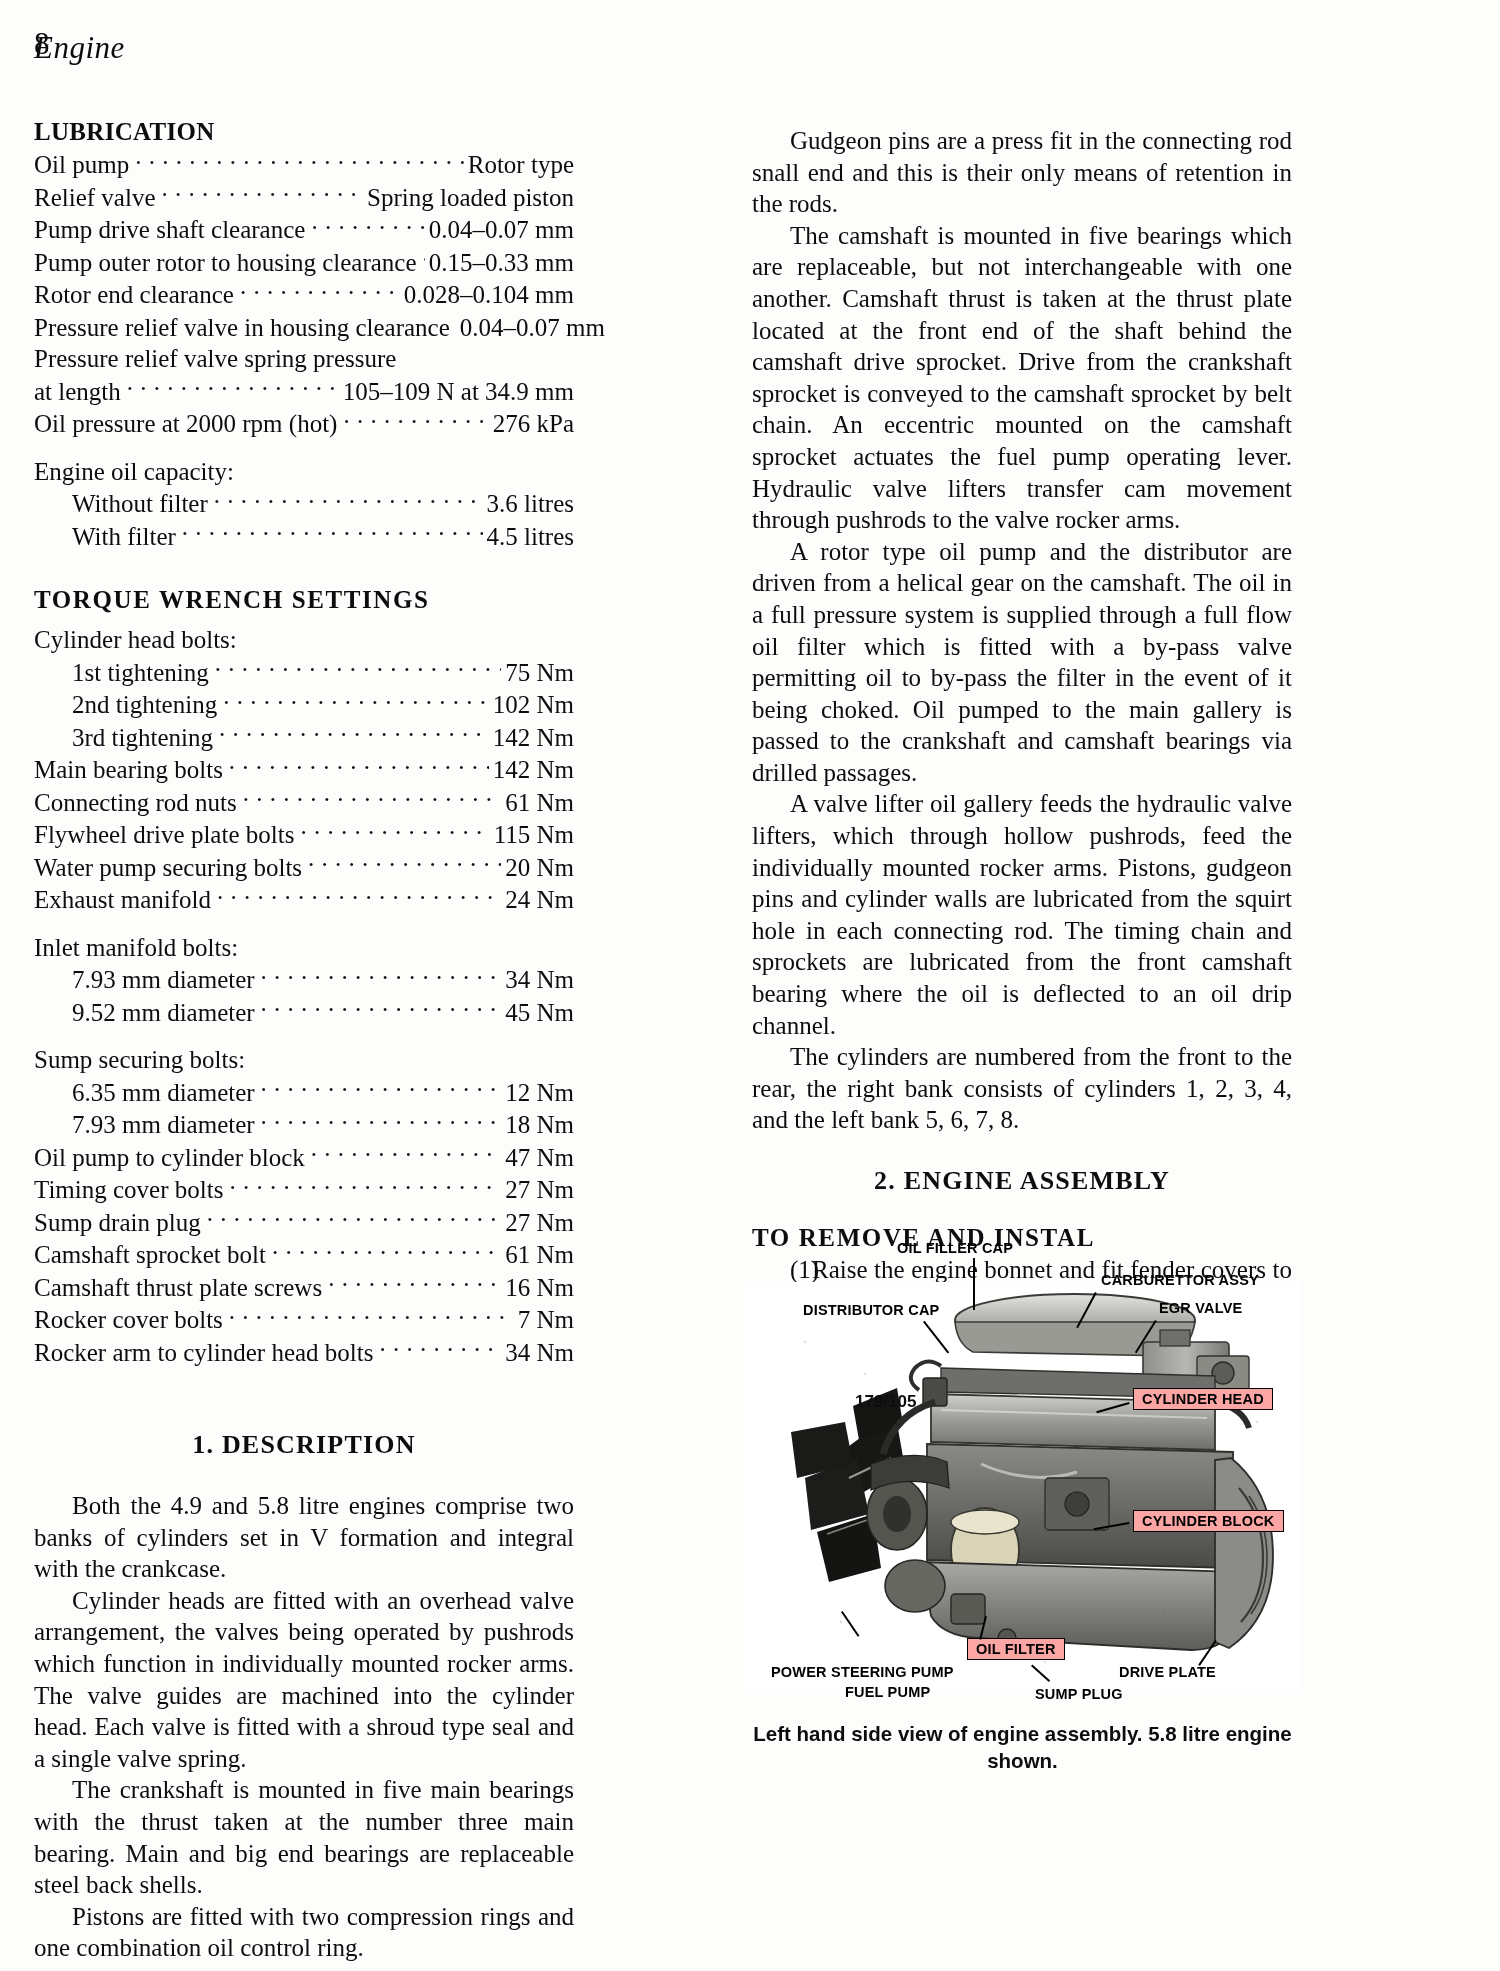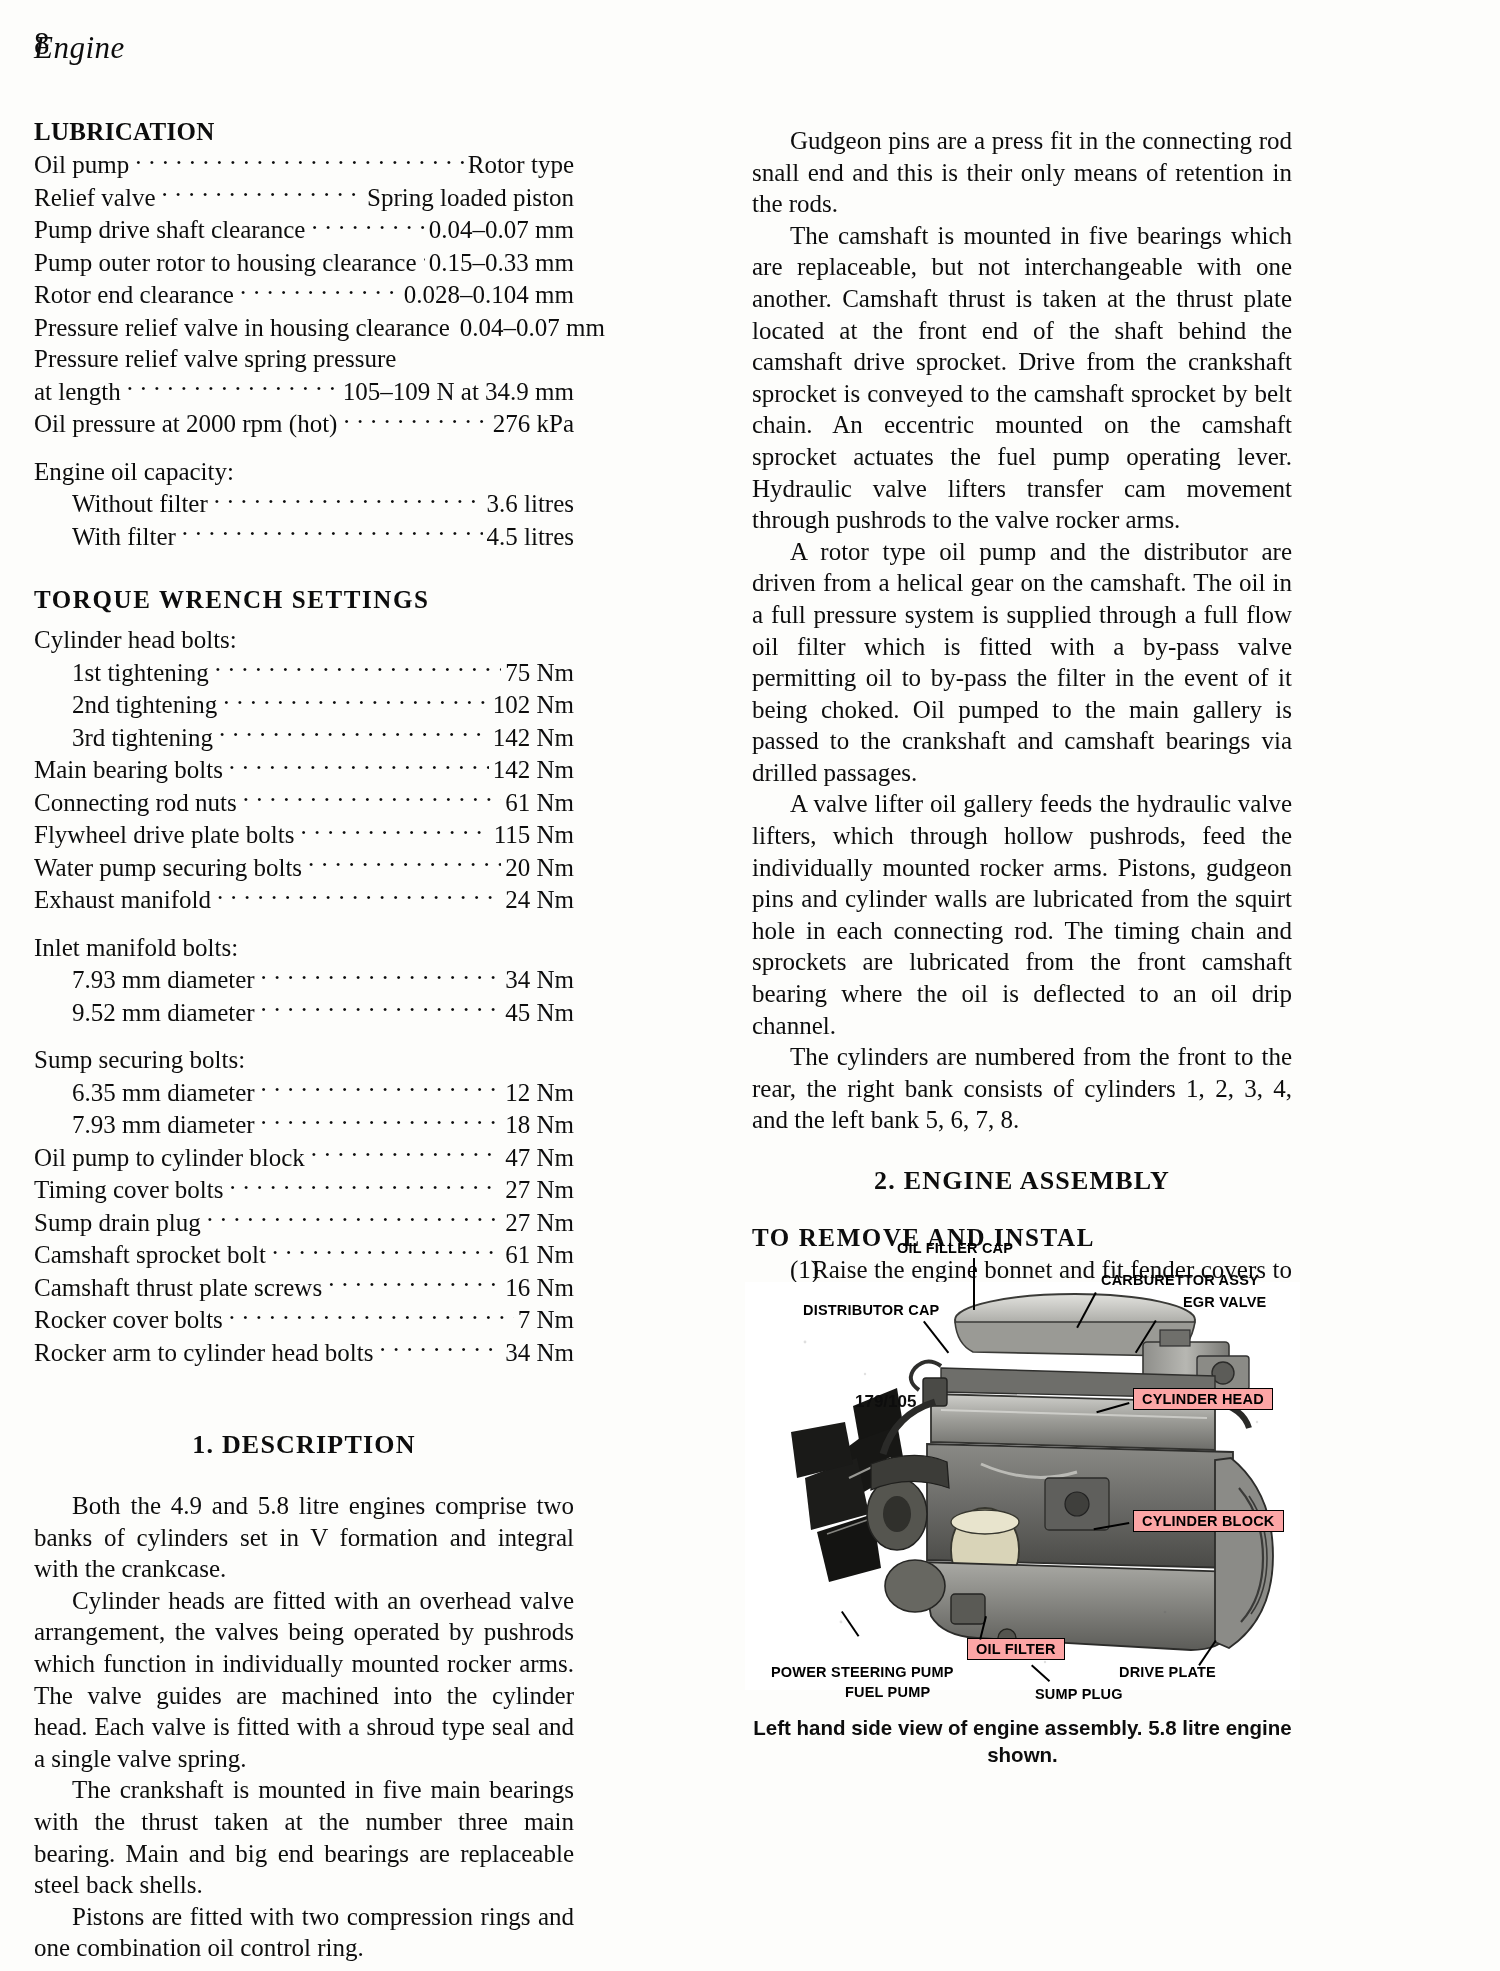--- a/index.html
+++ b/index.html
@@ -136,21 +136,21 @@
   .photo {
     position: absolute;
     left: 0;
     top: 42px;
     width: 555px;
     height: 408px;
     background: #ffffff;
     overflow: hidden;
   }
   .fig-caption {
-    margin-top: 4px;
+    margin-top: 10px;
     text-align: center;
     font-family: "Liberation Sans", sans-serif;
     font-weight: bold;
     font-size: 20.5px;
     line-height: 27px;
   }
   .callout {
     position: absolute;
     font-family: "Liberation Sans", sans-serif;
     font-weight: bold;
@@ -491,21 +491,21 @@
       </div>
 
       <div class="photo-code" style="left:110px; top:152px;">179/105</div>
 
       <div class="callout" style="left:152px; top:0px;">OIL FILLER CAP</div>
       <div class="leader" style="left:228px; top:18px; width:2px; height:52px;"></div>
 
       <div class="callout" style="left:356px; top:32px;">CARBURETTOR ASSY</div>
       <div class="leader" style="left:350px; top:52px; width:2px; height:40px; transform:rotate(28deg); transform-origin:top left;"></div>
 
-      <div class="callout" style="left:414px; top:54px;margin-left:24px;">EGR VALVE</div>
+      <div class="callout" style="left:414px; top:60px;">EGR VALVE</div>
       <div class="leader" style="left:410px; top:80px; width:2px; height:38px; transform:rotate(32deg); transform-origin:top left;"></div>
 
       <div class="callout" style="left:58px; top:62px;">DISTRIBUTOR CAP</div>
       <div class="leader" style="left:178px; top:82px; width:2px; height:40px; transform:rotate(-38deg); transform-origin:top left;"></div>
 
       <div class="callout boxed" style="left:388px; top:148px;">CYLINDER HEAD</div>
       <div class="leader" style="left:384px; top:162px; width:2px; height:34px; transform:rotate(74deg); transform-origin:top left;"></div>
 
       <div class="callout boxed" style="left:388px; top:270px;">CYLINDER BLOCK</div>
       <div class="leader" style="left:384px; top:282px; width:2px; height:36px; transform:rotate(80deg); transform-origin:top left;"></div>

